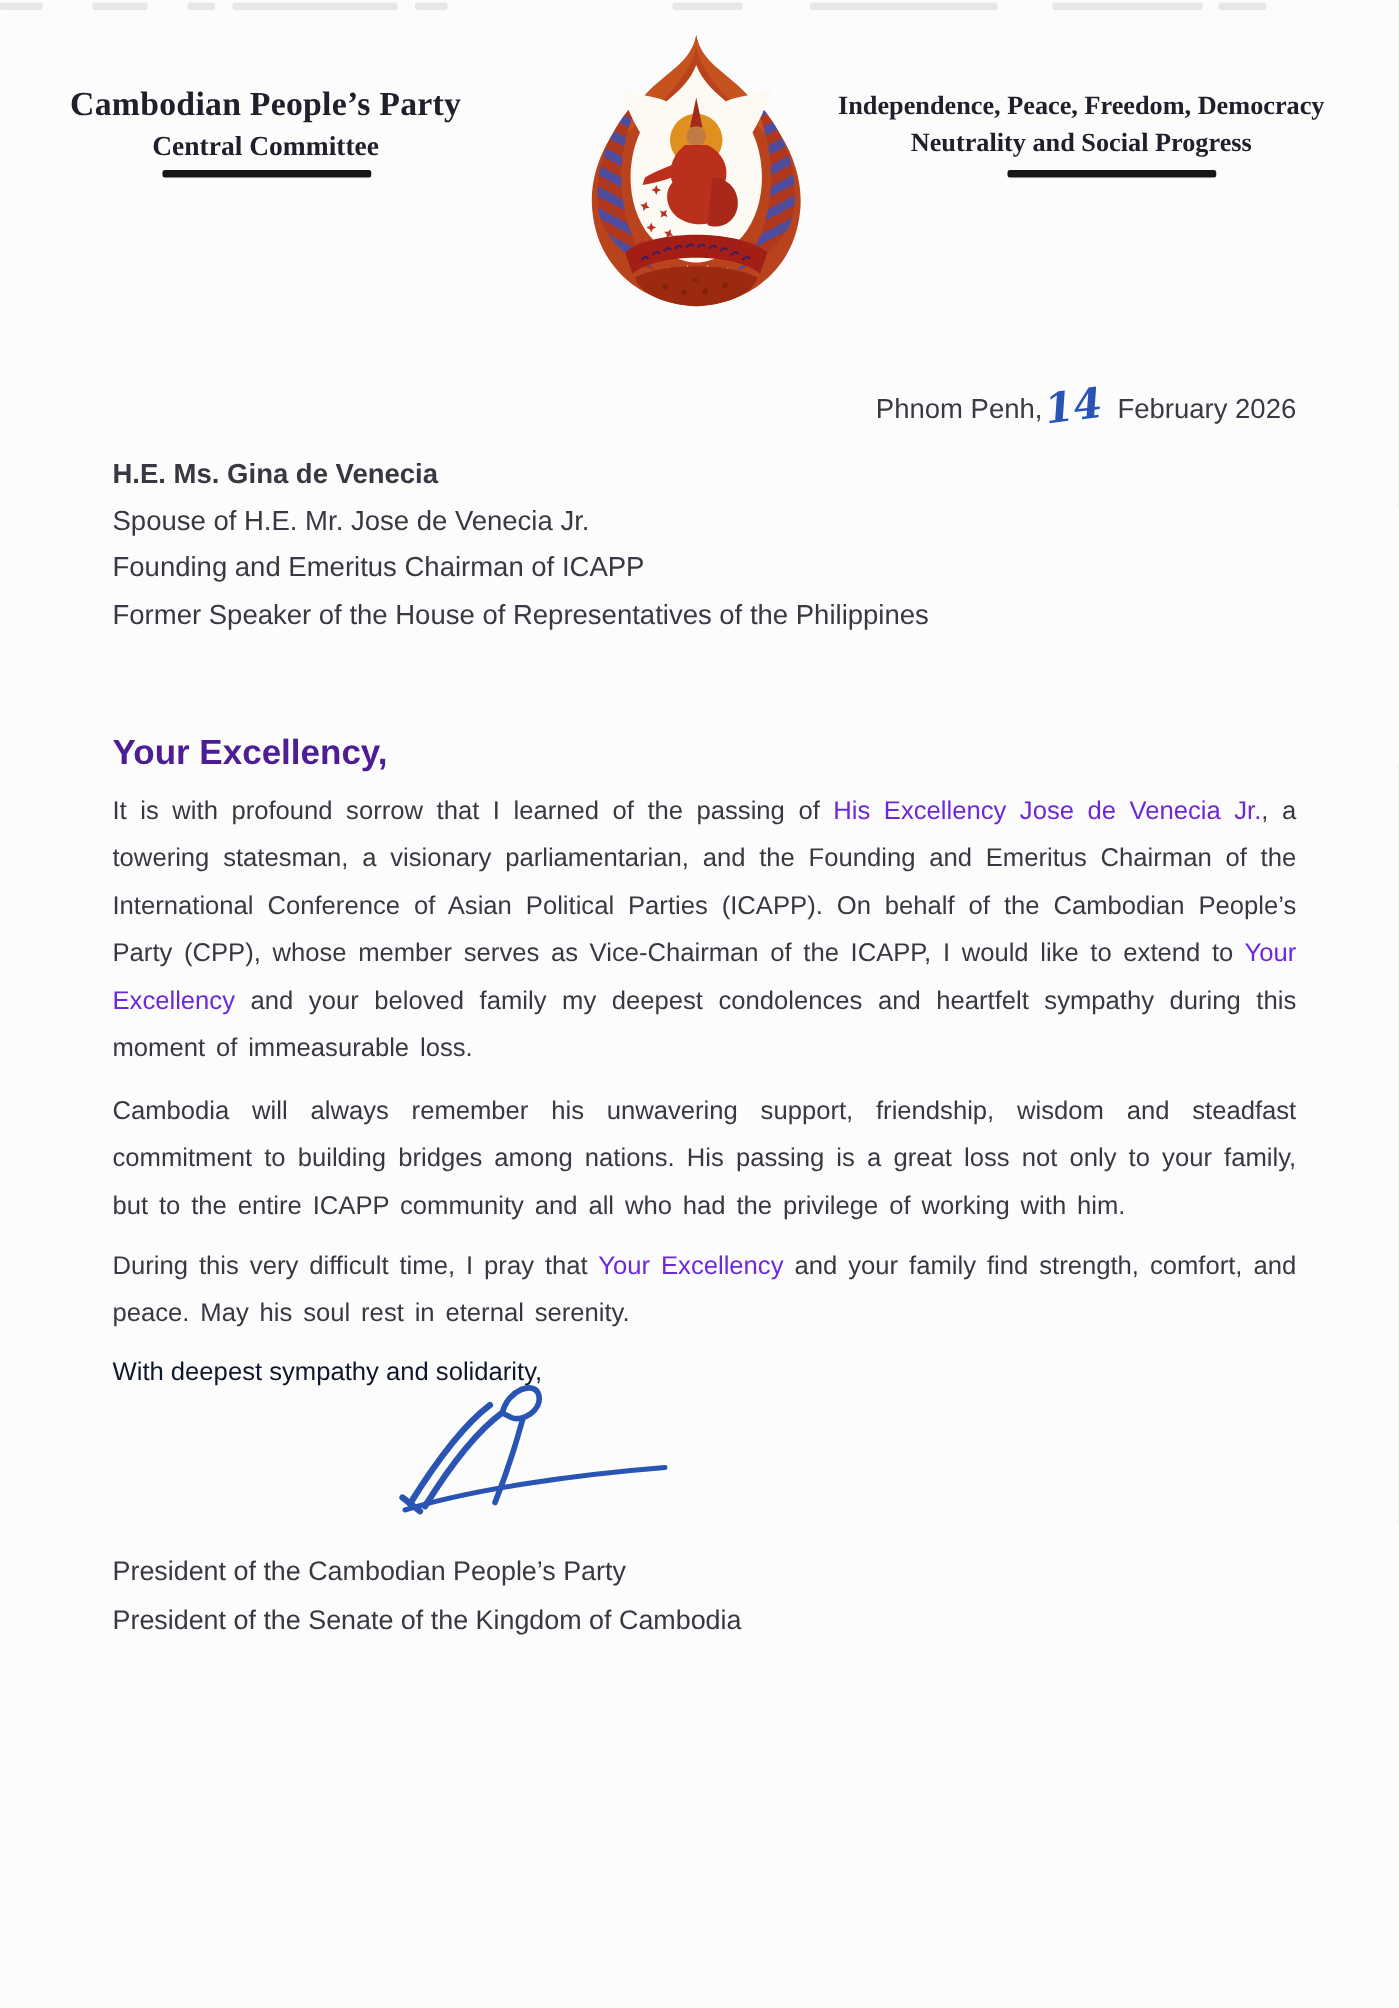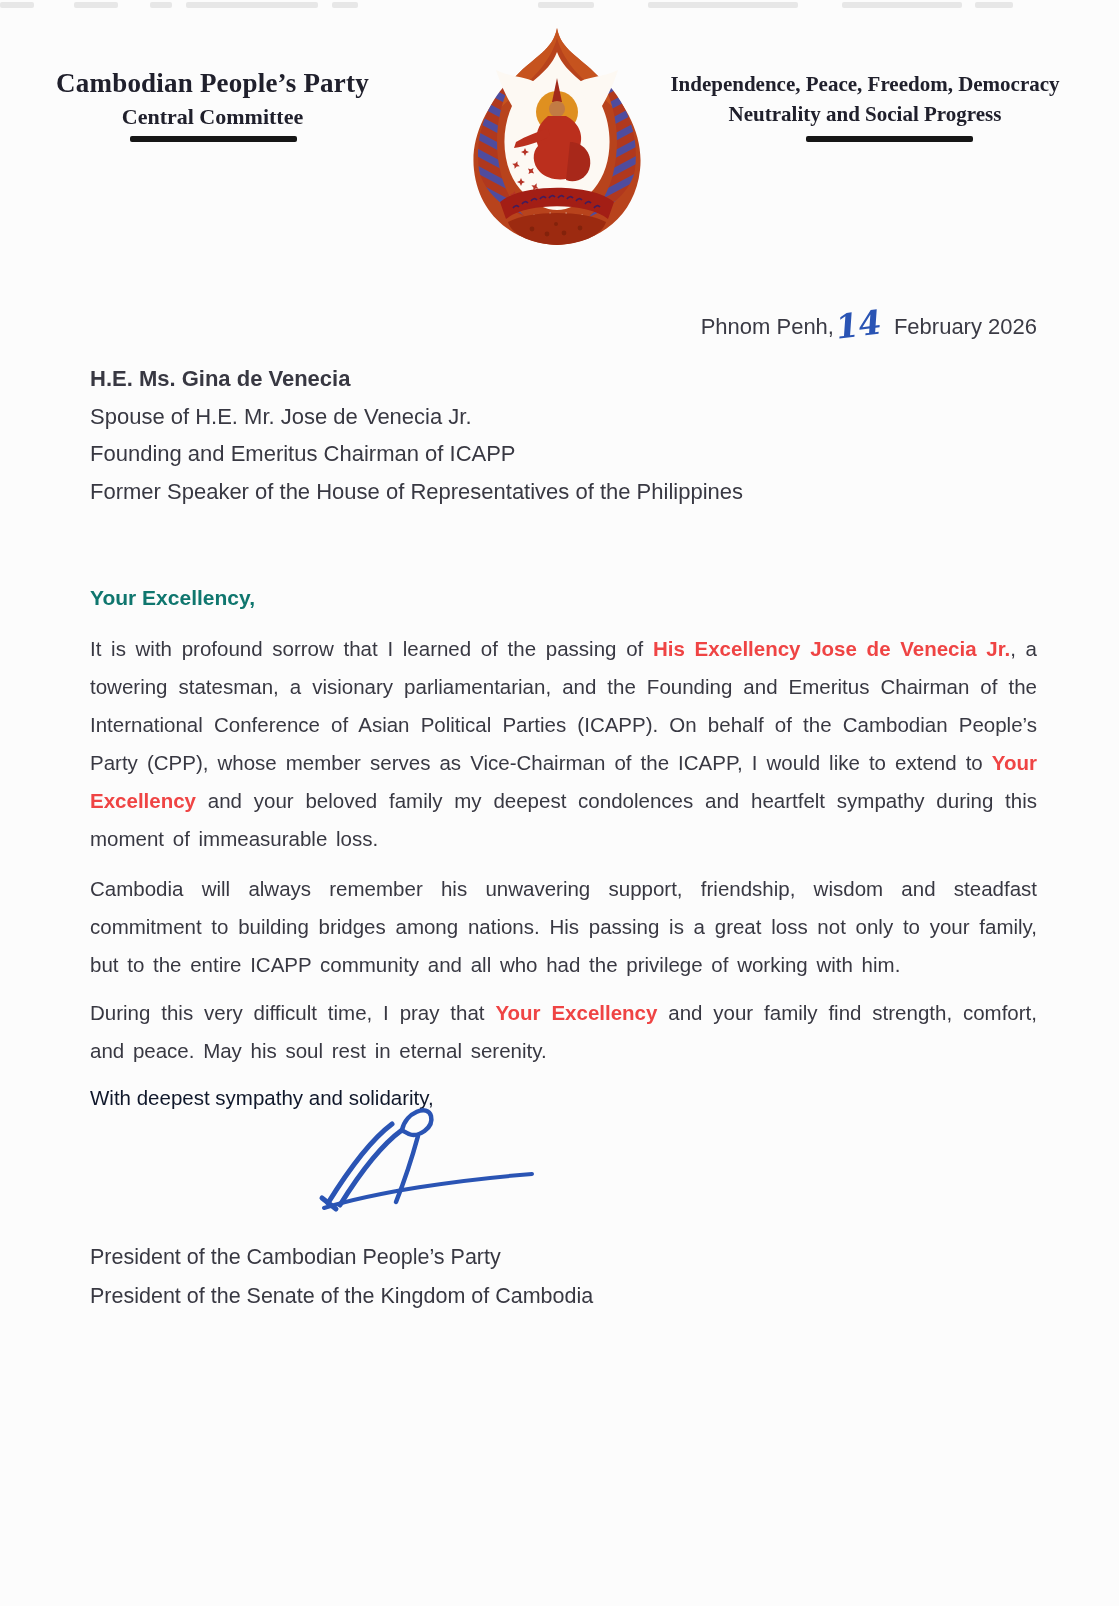--- a/index.html
+++ b/index.html
@@ -37,29 +37,29 @@
     margin:0 10px 0 2px;
   }
   .date-rest{margin-left:2px;}
 
   
   .recipient{position:absolute;left:90px;top:360px;font-size:22px;line-height:37.5px;color:#383842;}
   .recipient-line.b{font-weight:bold;}
   .recipient-line.u{display:inline-block;border-bottom:2px solid #3c3c46;line-height:30px;margin-top:5px;}
 
   
-  .salutation{position:absolute;left:90px;top:586px;font-size:21px;font-weight:bold;color:#0f766e;}
+  .salutation{position:absolute;left:90px;top:586px;font-size:28px;font-weight:bold;color:#4c1d95;}
   .body-text{position:absolute;left:90px;top:630px;width:947px;}
   .body-text p{
     margin:0;font-size:20.5px;line-height:38px;
     text-align:justify;word-spacing:3px;color:#383842;
   }
   .body-text p + p{margin-top:12px;}
   .body-text p.p3{margin-top:10px;}
-  .body-text .b{font-weight:bold;color:#ef4444;}
+  .body-text .b{font-weight:normal;color:#6d28d9;}
   .closing{margin-top:16px;font-size:20.5px;color:#0f172a;}
 
   
   .signature-svg{position:absolute;left:306px;top:1102px;width:240px;height:115px;}
   .sig-block{position:absolute;left:90px;top:1238px;font-size:21.5px;line-height:38.5px;color:#383842;}
   .sig-name{font-weight:bold;color:#2e2e3a;}
 </style>
 </head>
 <body>
 

